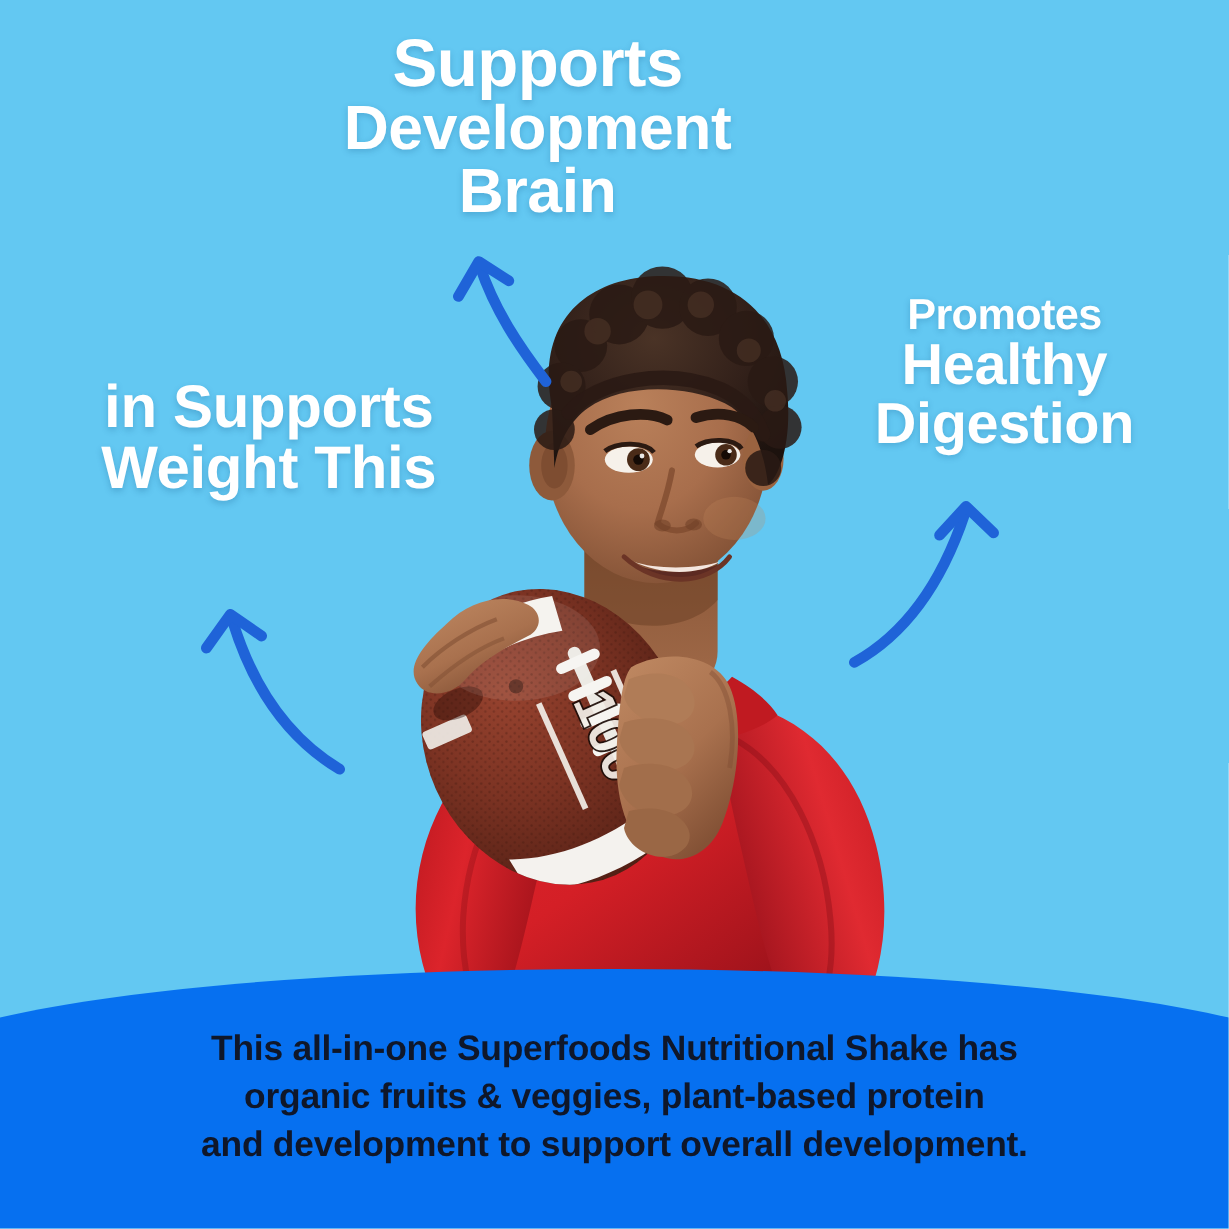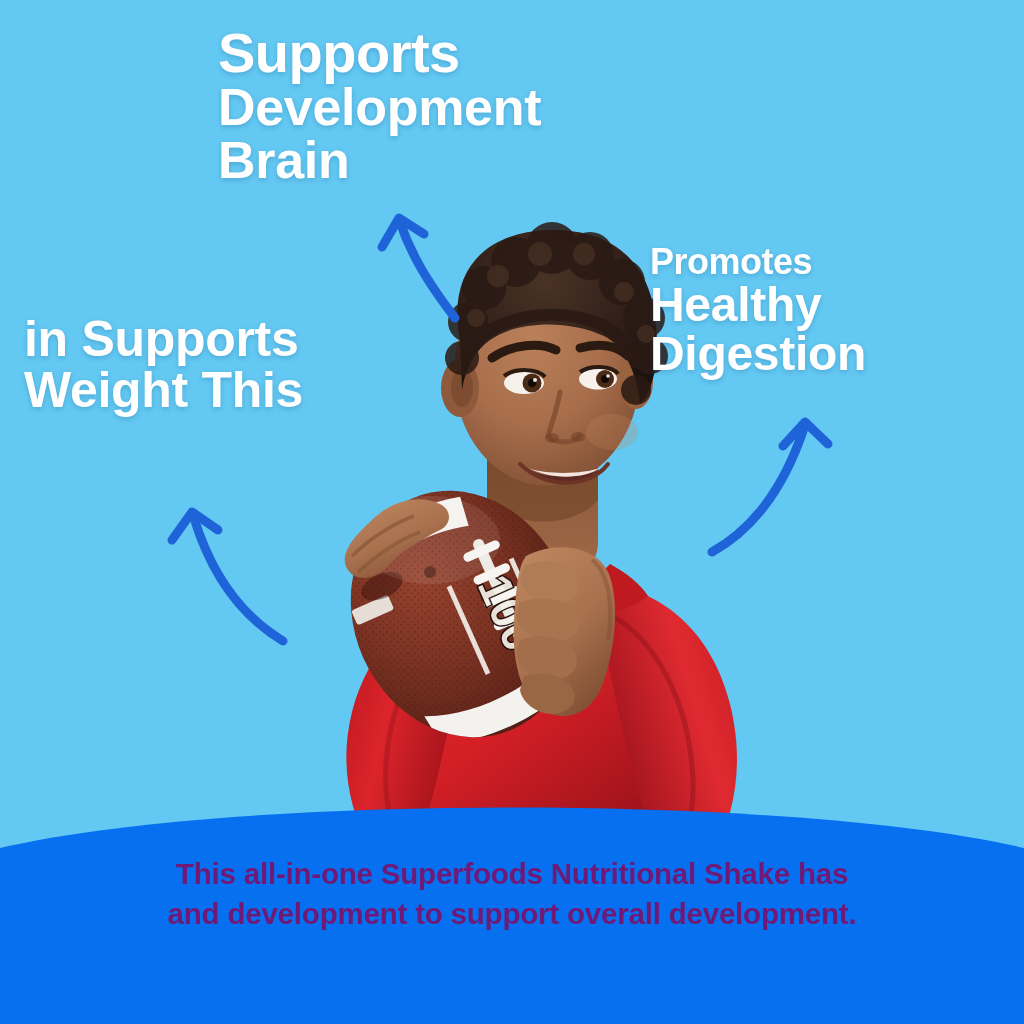--- a/index.html
+++ b/index.html
@@ -18,21 +18,21 @@
   
   .photo-layer{
     position:absolute; left:0; top:0; width:1024px; height:1024px;
     pointer-events:none;
   }
 
   
   .benefit{
     position:absolute;
     color:#ffffff;
-    text-align:left;
+    text-align:center;
     line-height:1.02;
     text-shadow:0 2px 5px rgba(20,90,140,.28);
     white-space:nowrap;
   }
   .benefit .lead{
     display:block;
     font-weight:800;
     letter-spacing:-0.5px;
   }
   .benefit .rest{
@@ -61,21 +61,21 @@
   .arrow-path{ fill:none; stroke:#1f63d8; stroke-width:9; stroke-linecap:round; stroke-linejoin:round; }
 
   
   #bottom-banner{
     position:absolute; left:0; bottom:0;
     width:1024px; height:232px;
   }
   #banner-shape{ position:absolute; left:0; top:0; width:1024px; height:232px; }
   #banner-copy{
     position:absolute; left:0; top:62px; width:1024px;
-    text-align:center; color:#701a75;
+    text-align:center; color:#0f172a;
     font-size:29.5px; font-weight:800; line-height:1.36;
     letter-spacing:-0.2px;
   }
   #banner-copy span{ display:block; }
 </style>
 </head>
 <body>
 
 <div id="stage">
 
@@ -326,17 +326,18 @@
     <span class="rest">Healthy</span>
     <span class="rest">Digestion</span>
   </div>
 
   <div id="bottom-banner">
     <svg id="banner-shape" viewBox="0 0 1024 232" preserveAspectRatio="none" xmlns="http://www.w3.org/2000/svg">
       <path d="M0,56 C230,2 794,2 1024,56 L1024,232 L0,232 Z" fill="#0670f0"></path>
     </svg>
     <div id="banner-copy">
       <span>This all-in-one Superfoods Nutritional Shake has</span>
+      <span>organic fruits &amp; veggies, plant-based protein</span>
       <span>and development to support overall development.</span>
     </div>
   </div>
 
 </div>
 
 </body></html>

